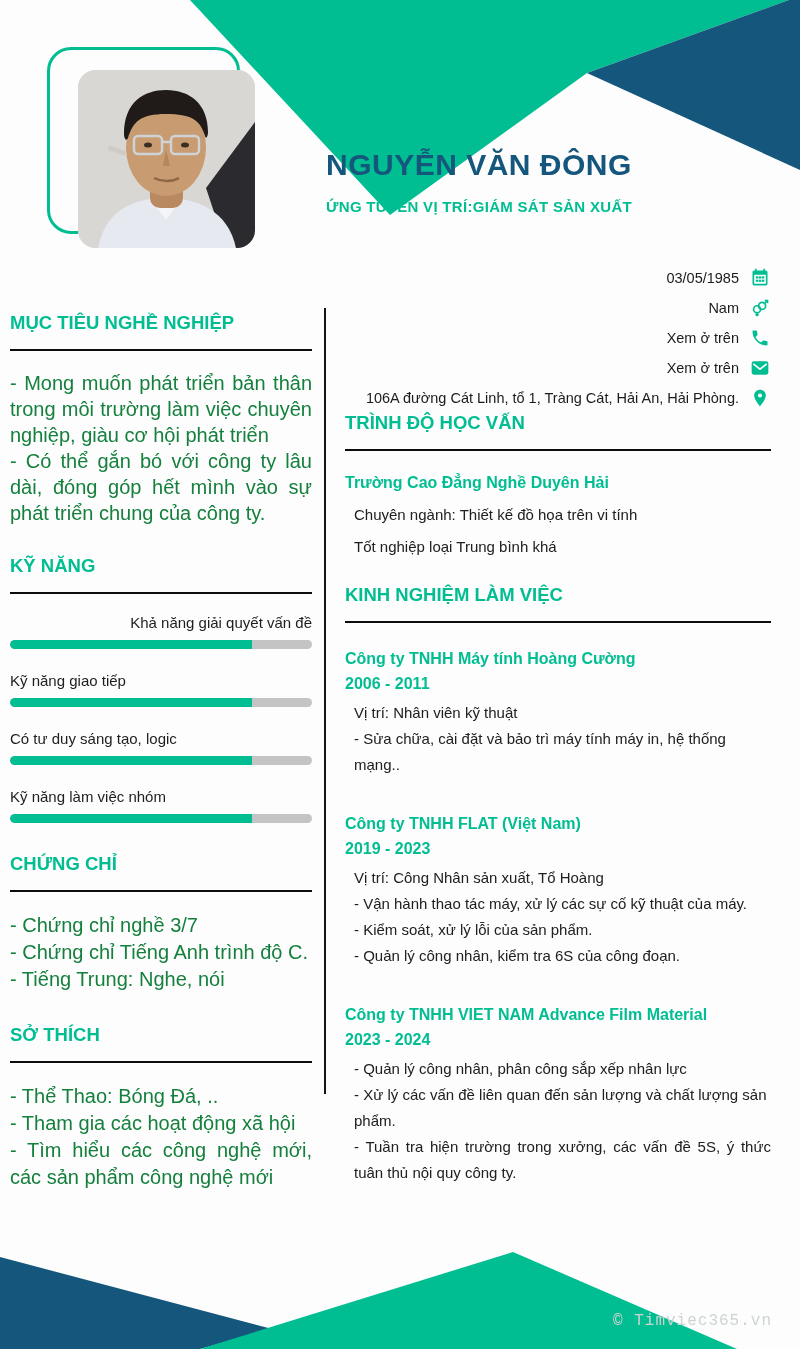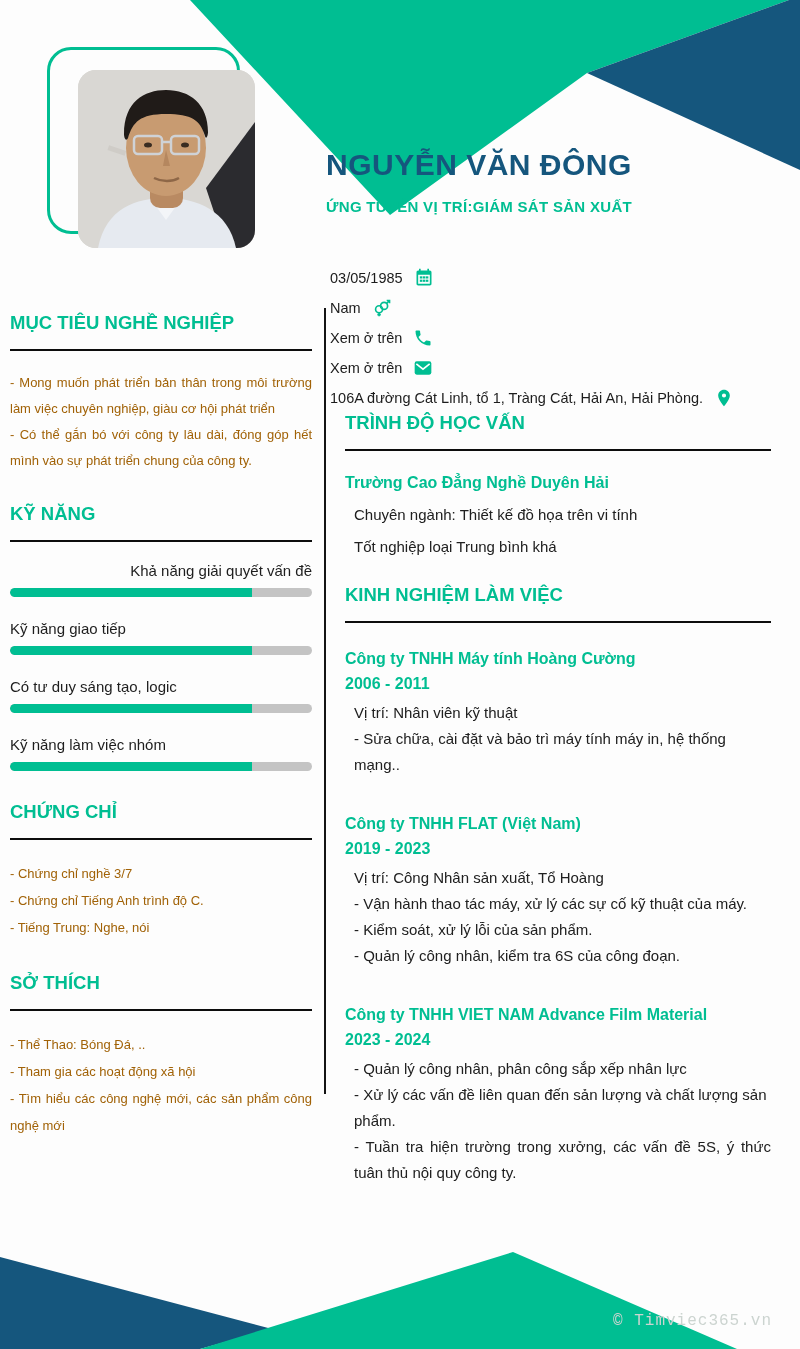--- a/index.html
+++ b/index.html
@@ -25,37 +25,37 @@
   }
   .photo svg { display:block; }
 
   
   .name-block { position:absolute; left:318px; top:148px; width:420px;margin-left:8px; }
   .cv-name { font-size:30px; font-weight:bold; color:#15567d; letter-spacing:0.5px; }
   .cv-position { margin-top:16px; font-size:15px; font-weight:bold; color:#00be92; letter-spacing:0.3px; }
 
   
   .contact { position:absolute; left:330px; top:263px; width:440px; }
-  .contact-row { display:flex; align-items:center; height:30px; gap:11px; }
+  .contact-row { display:flex; justify-content:flex-end; align-items:center; height:30px; gap:11px; }
   .contact-row .txt { font-size:14.5px; color:#1c1c1c; }
   .contact-row .ico { width:20px; height:20px; flex:0 0 20px; }
   .contact-row .ico svg { display:block; width:20px; height:20px; }
 
   
   .col-left  { position:absolute; left:10px;  top:312px; width:302px; }
   .col-right { position:absolute; left:345px; top:412px; width:426px; }
   .v-divider { position:absolute; left:324px; top:308px; width:2px; height:786px; background:#141414; }
 
   .sec-head {
     font-size:18.5px; font-weight:bold; color:#00be92;
     padding-bottom:15px; border-bottom:2px solid #0d0d0d;
   }
   .mt { margin-top:32px; }
 
-  .body-text { font-size:13px; line-height:26px; color:#a16207; }
+  .body-text { font-size:20px; line-height:26px; color:#15803d; }
   .just { text-align:justify; }
   .obj-list { margin-top:19px; }
 
   
   .skill-row { margin-top:23px; }
   .skill-row.first { margin-top:20px;text-align:right; }
   .skill-label { font-size:15px; color:#1e1e1e; }
   .skill-track { margin-top:9px; height:9px; background:#c4c4c4; border-radius:5px; overflow:hidden; }
   .skill-fill { height:100%; background:#00be92; border-radius:5px 0 0 5px; }
 

